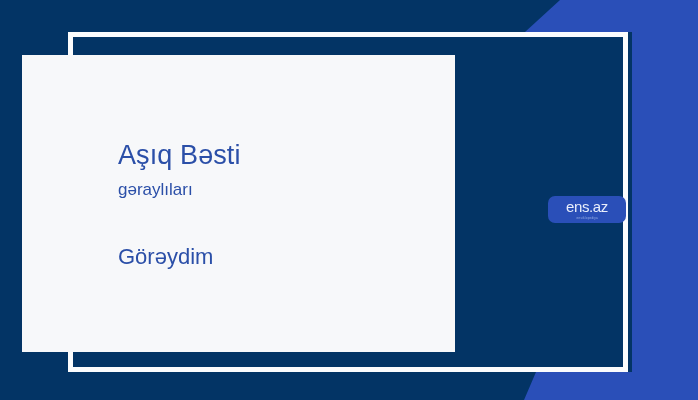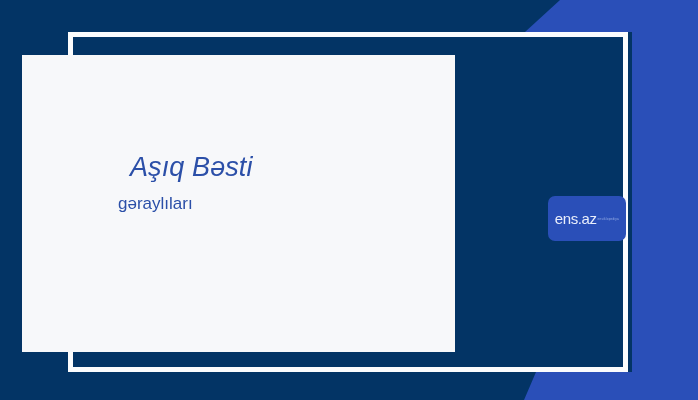--- a/index.html
+++ b/index.html
@@ -80,23 +80,22 @@
     left: 118px;
     top: 140px;
     width: 330px;
   }
   .title {
     font-size: 27px;
     font-weight: 400;
     color: #2b4fa8;
     letter-spacing: 0.1px;
     line-height: 1.12;
-    margin: 12px;
+    margin: 0;
     white-space: nowrap;
-    font-style: italic;
   }
   .subtitle {
     font-size: 17px;
     font-weight: 400;
     color: #2b4fa8;
     line-height: 1.2;
     margin: 10px 0 15px 0;
     white-space: nowrap;
   }
   .poem-title {
@@ -107,25 +106,25 @@
     margin: 43px 0 0 0;
     white-space: nowrap;
   }
 
   
   .brand-badge {
     position: absolute;
     left: 548px;
     top: 196px;
     width: 78px;
-    height: 45px;
+    height: 27px;
     background: #2a4fb8;
     border-radius: 7px;
     display: flex;
-    flex-direction: row;
+    flex-direction: column;
     align-items: center;
     justify-content: center;
     overflow: hidden;
   }
   .brand-wordmark {
     font-size: 15px;
     font-weight: 400;
     color: #e9eefb;
     letter-spacing: -0.4px;
     line-height: 1;
@@ -149,20 +148,21 @@
   <div class="bg-accent-panel"></div>
 
   <div class="frame"></div>
 
   <div class="card">
   </div>
 
   <div class="text-block">
     <div class="title">Aşıq Bəsti</div>
     <div class="subtitle">gəraylıları</div>
+    <div class="poem-title">Görəydim</div>
   </div>
 
   <div class="brand-badge">
     <div class="brand-wordmark">ens.az</div>
     <div class="brand-tagline">ensiklopediya</div>
   </div>
 
 </div>
 
 </body></html>

